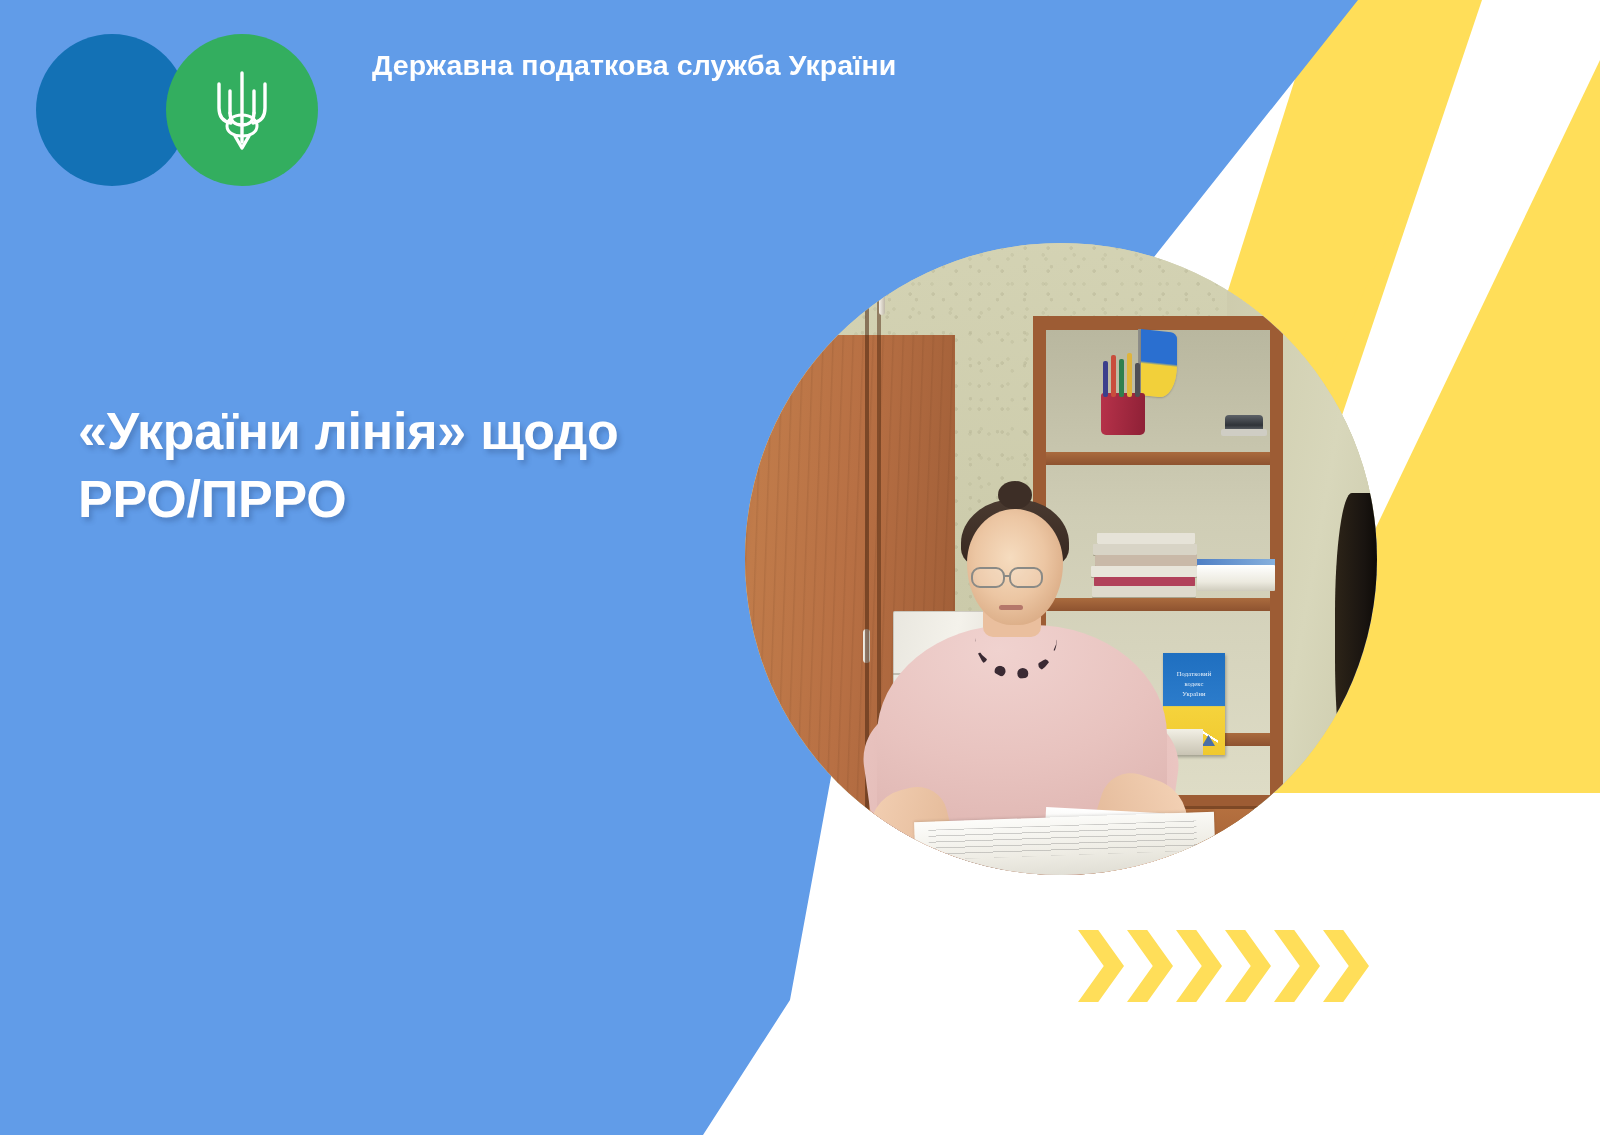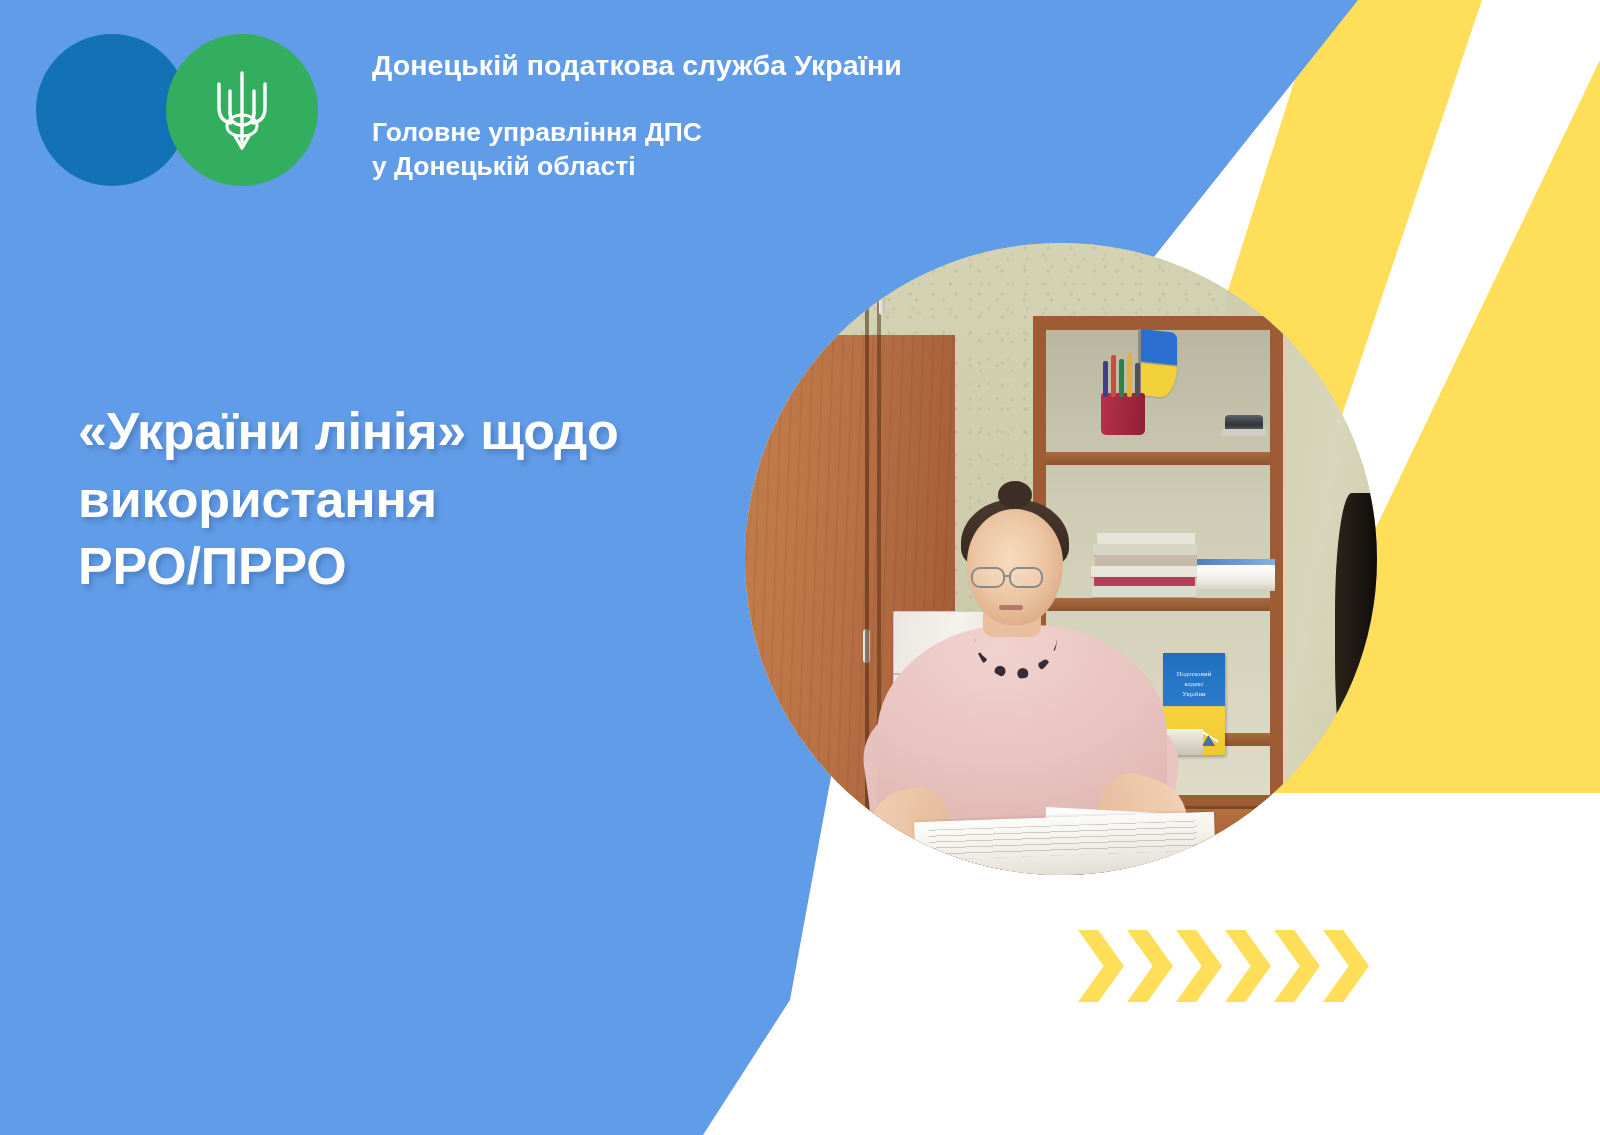--- a/index.html
+++ b/index.html
@@ -619,32 +619,27 @@
 
             <path d="M31 47 C22 47 16 52 16 58 C16 64 22 68 31 68 C40 68 46 64 46 58 C46 52 40 47 31 47 Z" stroke-width="3"></path>
 
             <path d="M24 68 L31 80 L38 68"></path>
           </g>
         </svg>
       </div>
     </div>
 
     <div class="masthead-text">
-      <div class="org-line">Донецькій податкова служба України</div>
-      <div class="dept-block">
-        <div class="dept-line">Головне управління ДПС</div>
-        <div class="dept-line">у Донецькій області</div>
-      </div>
+      <div class="org-line">Державна податкова служба України</div>
     </div>
 
   </div>
 
   <div class="headline">
     <div class="headline-line">«України лінія» щодо</div>
-    <div class="headline-line">використання</div>
     <div class="headline-line">РРО/ПРРО</div>
   </div>
 
   <div class="photo-circle">
     <div class="photo-scene">
 
       <div class="wall-left">
         <div class="wall-texture"></div>
       </div>
       <div class="wall-right"></div>

